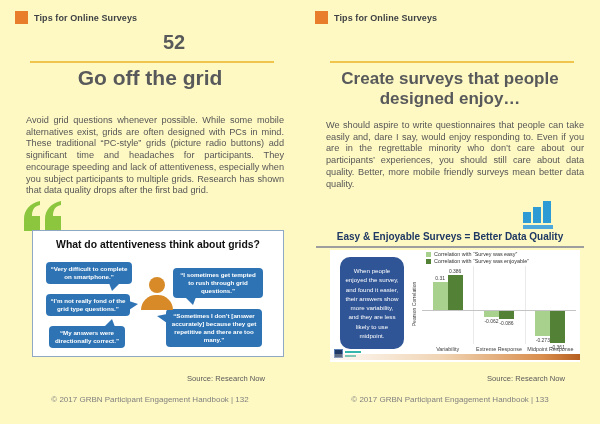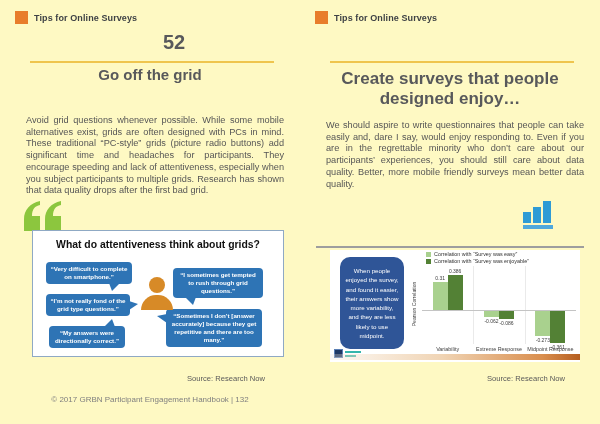--- a/index.html
+++ b/index.html
@@ -11,21 +11,21 @@
   .eyebrow{position:absolute;top:11px;left:15px;display:flex;align-items:center;gap:6px;}
   .bullet{width:13px;height:13px;background:#E87D2B;}
   .eyebrow-text{font-size:9px;font-weight:bold;color:#3F4245;letter-spacing:.1px;}
 
   .page-num{position:absolute;top:31px;left:0;width:100%;text-align:center;
             font-size:20px;font-weight:bold;color:#58595B;margin-left:24px;}
   .rule{position:absolute;top:61px;left:30px;right:26px;height:2px;background:#EFC54E;}
 
   .page-title{position:absolute;left:20px;right:20px;margin:0;text-align:center;
               font-weight:bold;color:#58595B;}
-  .title-left{top:66px;font-size:15px;}
+  .title-left{top:66px;font-size:21px;}
   .title-right{top:69px;font-size:17px;line-height:1.18;}
   .title-right .inner{display:inline-block;max-width:256px;}
 
   .body-text{position:absolute;left:26px;right:16px;margin:0;font-size:9.2px;
              line-height:11.7px;color:#565656;text-align:justify;}
   .body-left{top:115px;} .body-right{top:120px;}
 
   
   .quote-icon{position:absolute;left:24px;top:201px;}
   .grid-box{position:absolute;left:32px;top:230px;width:252px;height:127px;margin:0;
@@ -139,20 +139,21 @@
     <h1 class="page-title title-right"><span class="inner">Create surveys that people designed enjoy…</span></h1>
     <p class="body-text body-right">We should aspire to write questionnaires that people can take easily and, dare I say, would enjoy responding to. Even if you are in the regrettable minority who don’t care about our participants’ experiences, you should still care about data quality. Better, more mobile friendly surveys mean better data quality.</p>
 
     <div class="chart-icon">
       <span class="ci-bar ci1"></span>
       <span class="ci-bar ci2"></span>
       <span class="ci-bar ci3"></span>
       <span class="ci-base"></span>
     </div>
 
+    <h2 class="fig-heading">Easy &amp; Enjoyable Surveys = Better Data Quality</h2>
     <div class="fig-underline"></div>
 
     <div class="chart-image">
       <div class="chart-note">When people enjoyed the survey, and found it easier, their answers show more variability, and they are less likely to use midpoint.</div>
       <div class="legend">
           <div class="legend-item">
             <span class="legend-swatch" style="background: rgb(169, 209, 142);"></span>
             <span class="legend-label">Correlation with “Survey was easy”</span>
           </div>
           <div class="legend-item">
@@ -187,14 +188,15 @@
         <span class="logo-square"></span>
         <span class="logo-lines">
           <span class="logo-line"></span>
           <span class="logo-line short"></span>
         </span>
       </div>
       <div class="chart-bottom-bar"></div>
     </div>
 
     <div class="source">Source: Research Now</div>
+    <div class="footer">© 2017 GRBN Participant Engagement Handbook | 133</div>
   </section>
 </div>
 
 </body></html>

